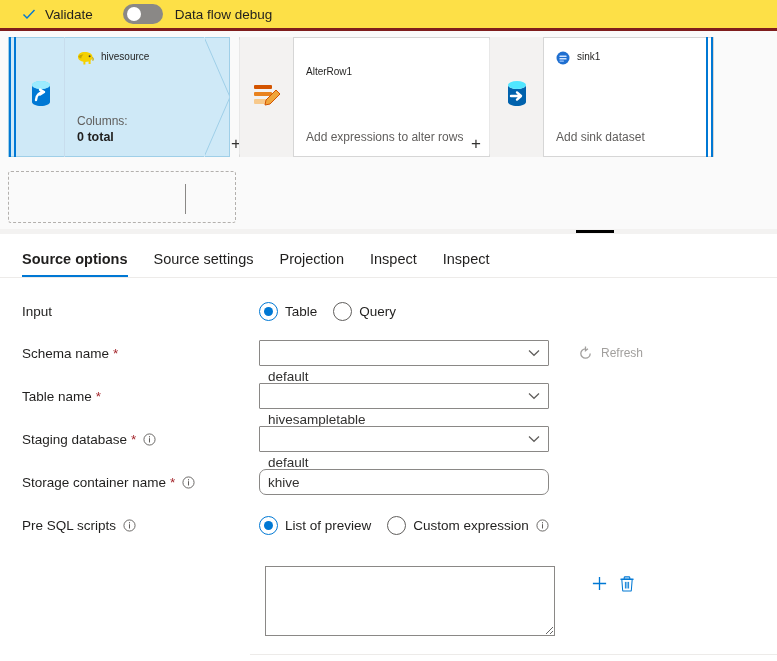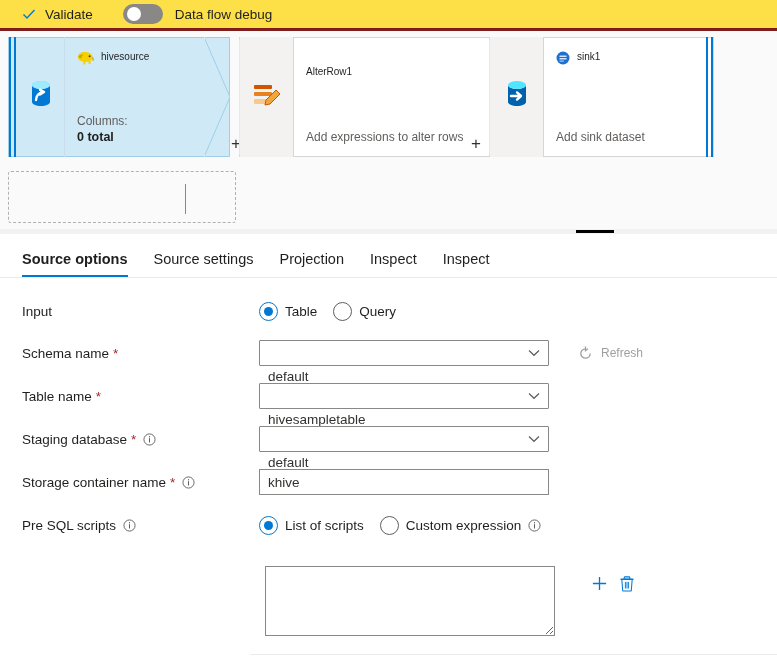--- a/index.html
+++ b/index.html
@@ -150,21 +150,21 @@
     width: 290px; height: 26px; background: #fff;
     border: 1px solid #8a8886; border-radius: 1px;
     display: flex; align-items: center; padding: 0 8px;
     font-size: 13.5px; color: #323130; cursor: pointer;
   }
   .dropdown .val { flex: 1; margin-top: 46px; }
   .dropdown .chev { color: #605e5c; display: flex; align-items: center; }
 
   .textbox {
     width: 290px; height: 26px; background: #fff;
-    border: 1px solid #8a8886; border-radius: 0;
+    border: 1px solid #8a8886; border-radius: 7px;
     display: flex; align-items: center; padding: 0 8px;
     font-size: 13.5px; color: #323130;
   }
 
   .radio-group { display: flex; align-items: center; height: 26px; }
   .radio {
     display: flex; align-items: center; margin-right: 16px;
     font-size: 13.5px; color: #201f1e; cursor: pointer; white-space: nowrap;
   }
   .rbtn {
@@ -463,21 +463,21 @@
           <circle cx="7" cy="7" r="6" fill="none" stroke="#605e5c" stroke-width="1"></circle>
           <rect x="6.45" y="5.6" width="1.1" height="4.6" fill="#605e5c"></rect>
           <rect x="6.45" y="3.4" width="1.1" height="1.3" fill="#605e5c"></rect>
         </svg>
       </span>
     </div>
     <div class="ctl">
       <div class="radio-group">
         <div class="radio on">
           <span class="rbtn"></span>
-          <span>List of scripts</span>
+          <span>List of preview</span>
         </div>
         <div class="radio">
           <span class="rbtn"></span>
           <span>Custom expression</span>
           <span class="info">
             <svg width="13" height="13" viewBox="0 0 14 14">
               <circle cx="7" cy="7" r="6" fill="none" stroke="#605e5c" stroke-width="1"></circle>
               <rect x="6.45" y="5.6" width="1.1" height="4.6" fill="#605e5c"></rect>
               <rect x="6.45" y="3.4" width="1.1" height="1.3" fill="#605e5c"></rect>
             </svg>

